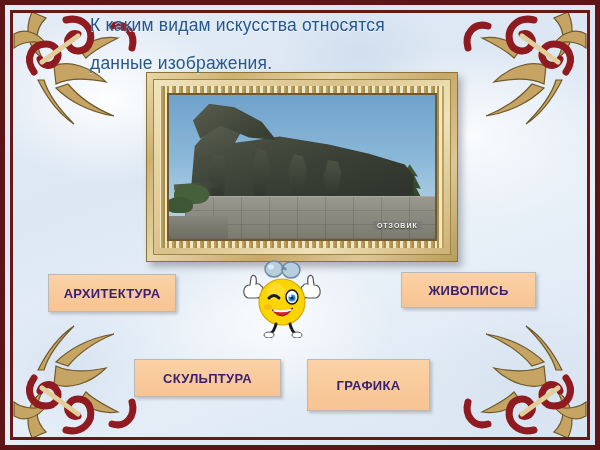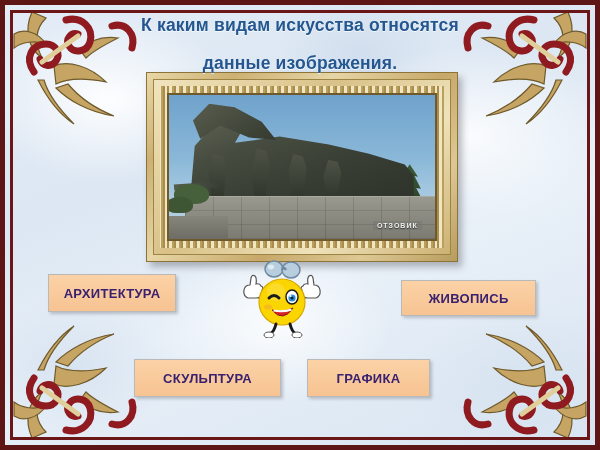--- a/index.html
+++ b/index.html
@@ -32,21 +32,21 @@
   .corner{position:absolute;width:150px;height:140px;z-index:5;}
   .corner svg{display:block;width:100%;height:100%;}
   .c-tl{left:-6px;top:-4px;}
   .c-tr{right:-6px;top:-4px;transform:scaleX(-1);}
   .c-bl{left:-6px;bottom:-4px;transform:scaleY(-1);}
   .c-br{right:-6px;bottom:-4px;transform:scale(-1,-1);}
 
   
   .title{
     position:absolute;left:90px;top:14px;width:420px;z-index:8;
-    text-align:center;color:#24568f;font-weight:bold;font-size:17.5px;
+    color:#24568f;font-weight:normal;font-size:17.5px;
     line-height:1.28;letter-spacing:.2px;
     text-shadow:0 1px 0 rgba(255,255,255,.7);
   }
   .title .l2{display:block;margin-top:16px;}
 
   
   .frame-wrap{
     position:absolute;left:146px;top:72px;width:312px;height:190px;z-index:7;
     box-shadow:4px 5px 7px rgba(60,60,70,.35);
   }
@@ -133,23 +133,23 @@
   .btn{
     position:absolute;z-index:8;
     background:linear-gradient(180deg,#fbd2a6,#f7c392);
     border:1px solid #b9b9b9;
     box-shadow:2px 2px 3px rgba(70,70,80,.28);
     color:#3a2170;font-weight:bold;font-size:13px;letter-spacing:.3px;
     display:flex;align-items:center;justify-content:center;
     text-align:center;box-sizing:border-box;
   }
   .btn-arch{left:48px;top:274px;width:128px;height:38px;}
-  .btn-paint{left:401px;top:280px;width:135px;height:36px;}
+  .btn-paint{left:401px;top:272px;width:135px;height:36px;}
   .btn-sculp{left:134px;top:359px;width:147px;height:38px;}
-  .btn-graph{left:307px;top:359px;width:123px;height:38px;}
+  .btn-graph{left:307px;top:359px;width:123px;height:52px;}
 
   
   .smiley{position:absolute;left:236px;top:258px;width:92px;height:80px;z-index:9;}
   .smiley svg{display:block;width:100%;height:100%;}
 </style>
 </head>
 <body>
 
 <div class="slide">
 

